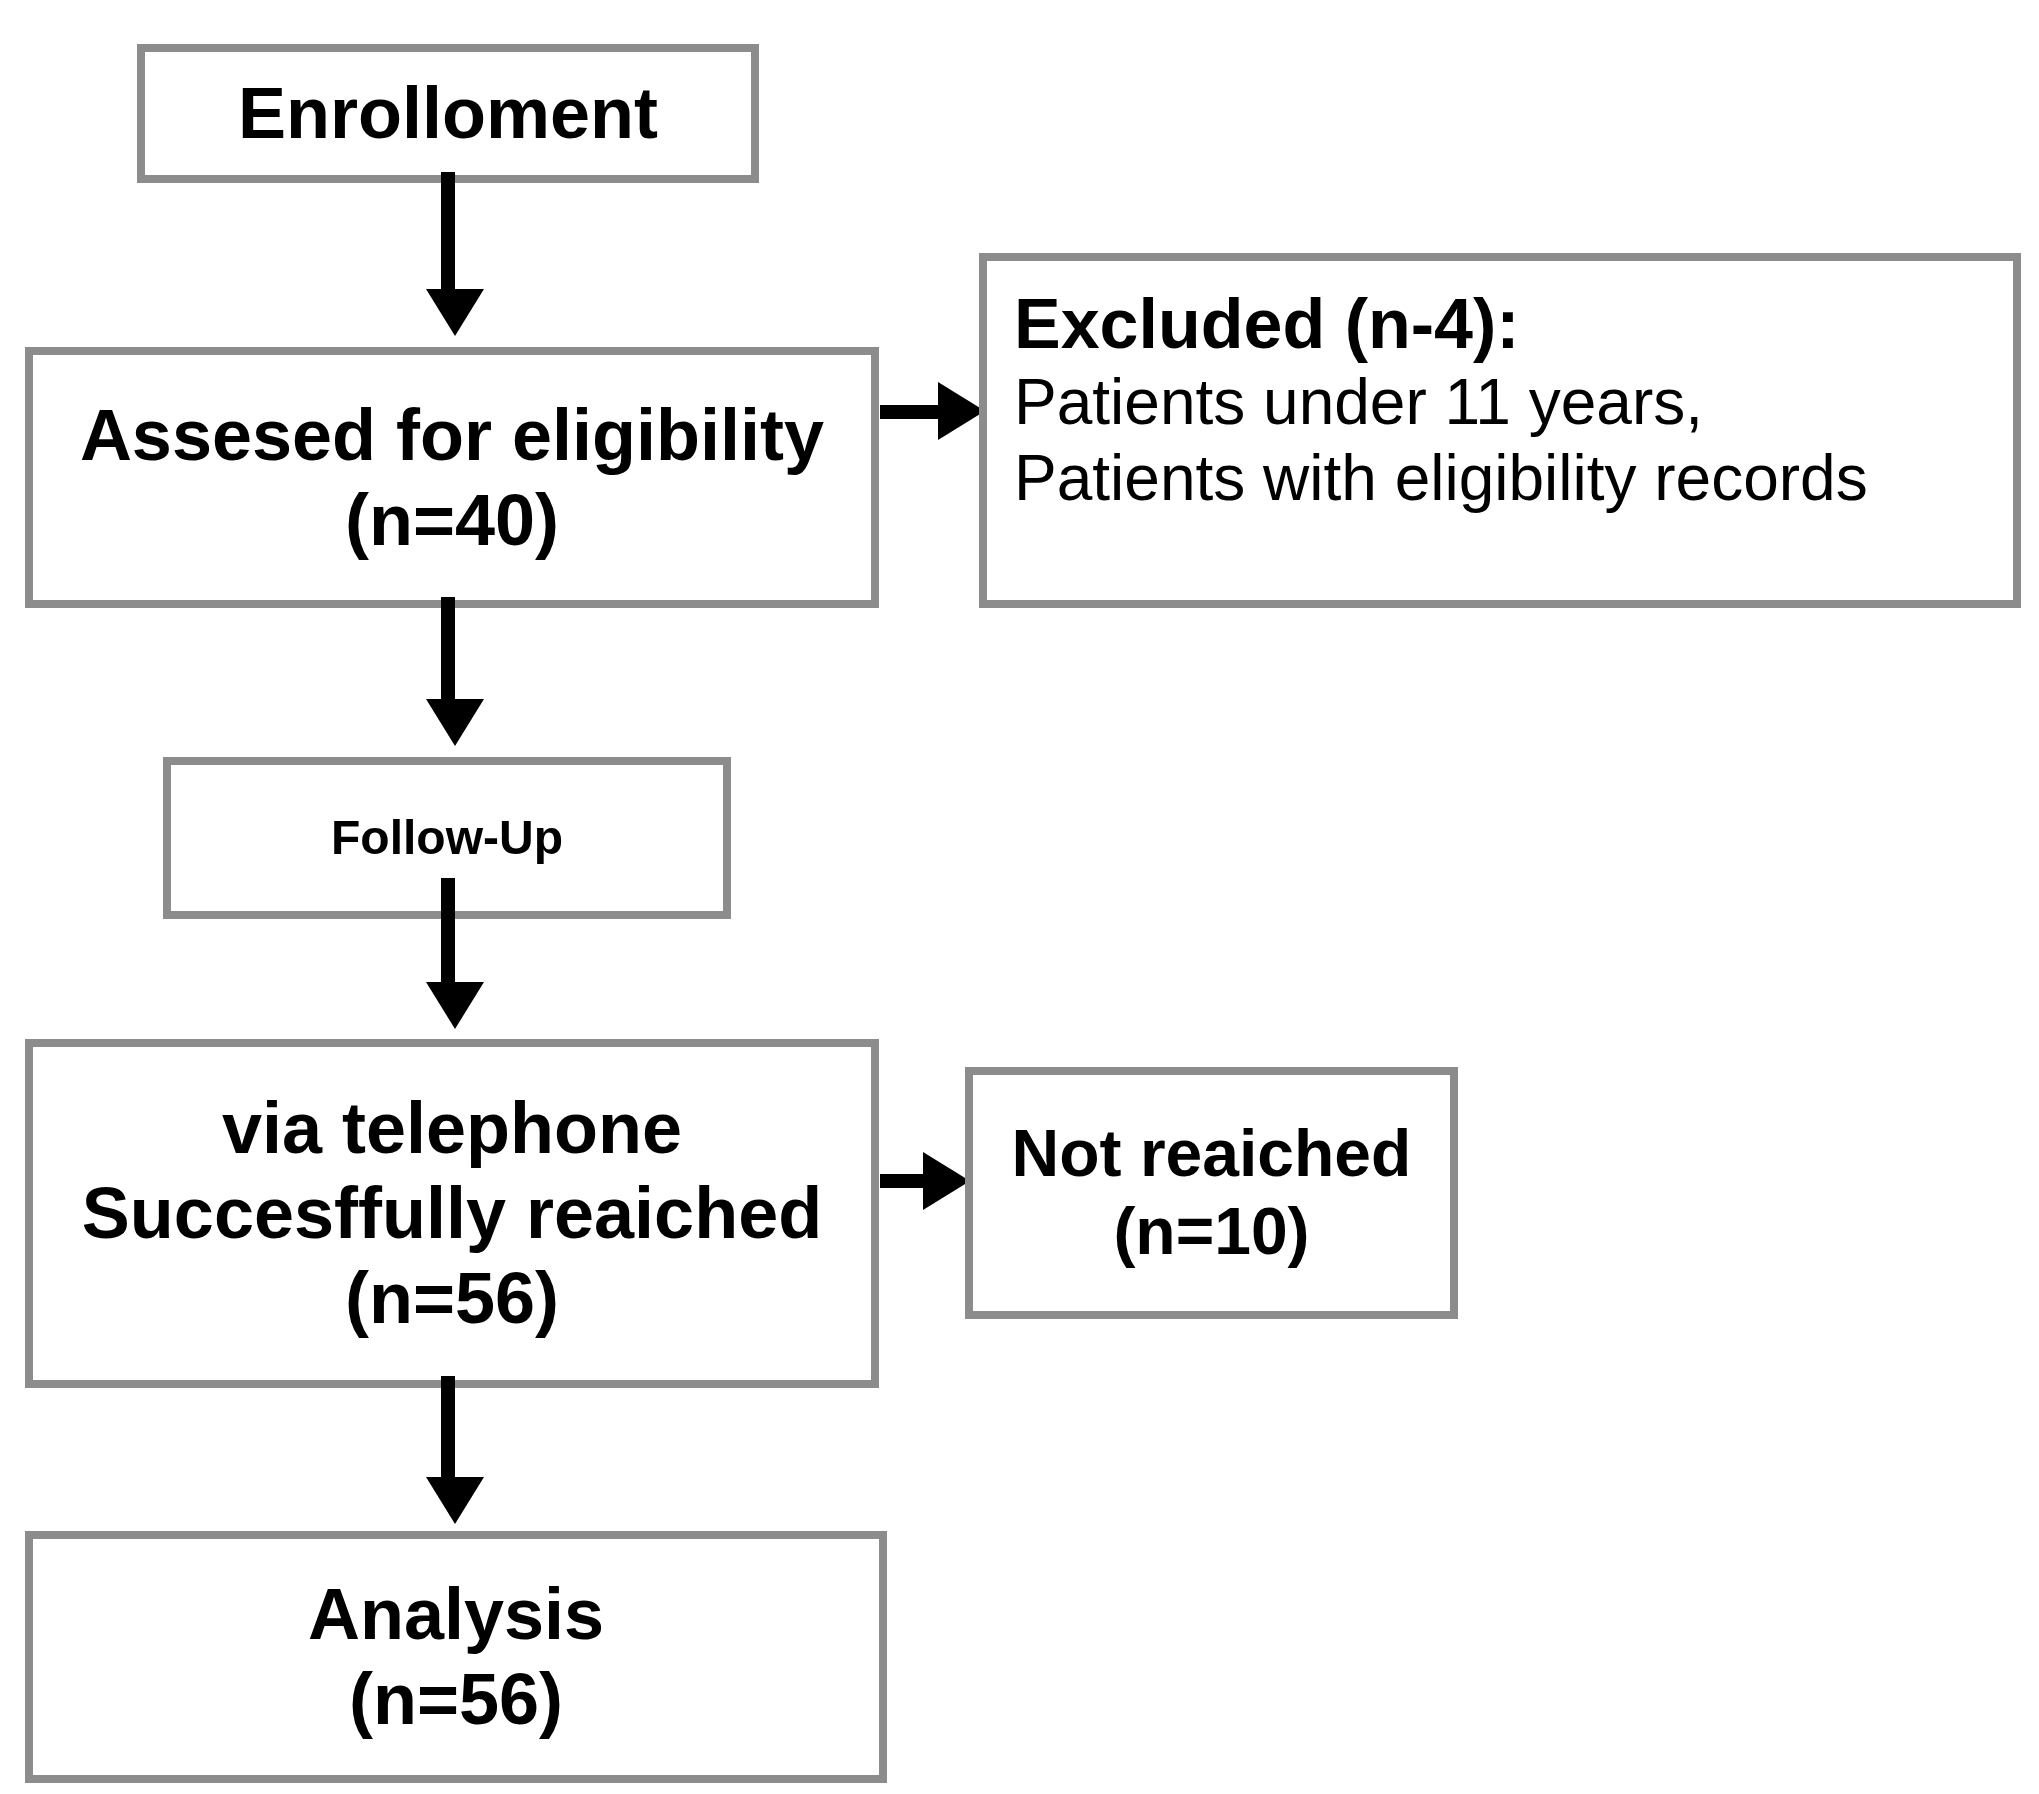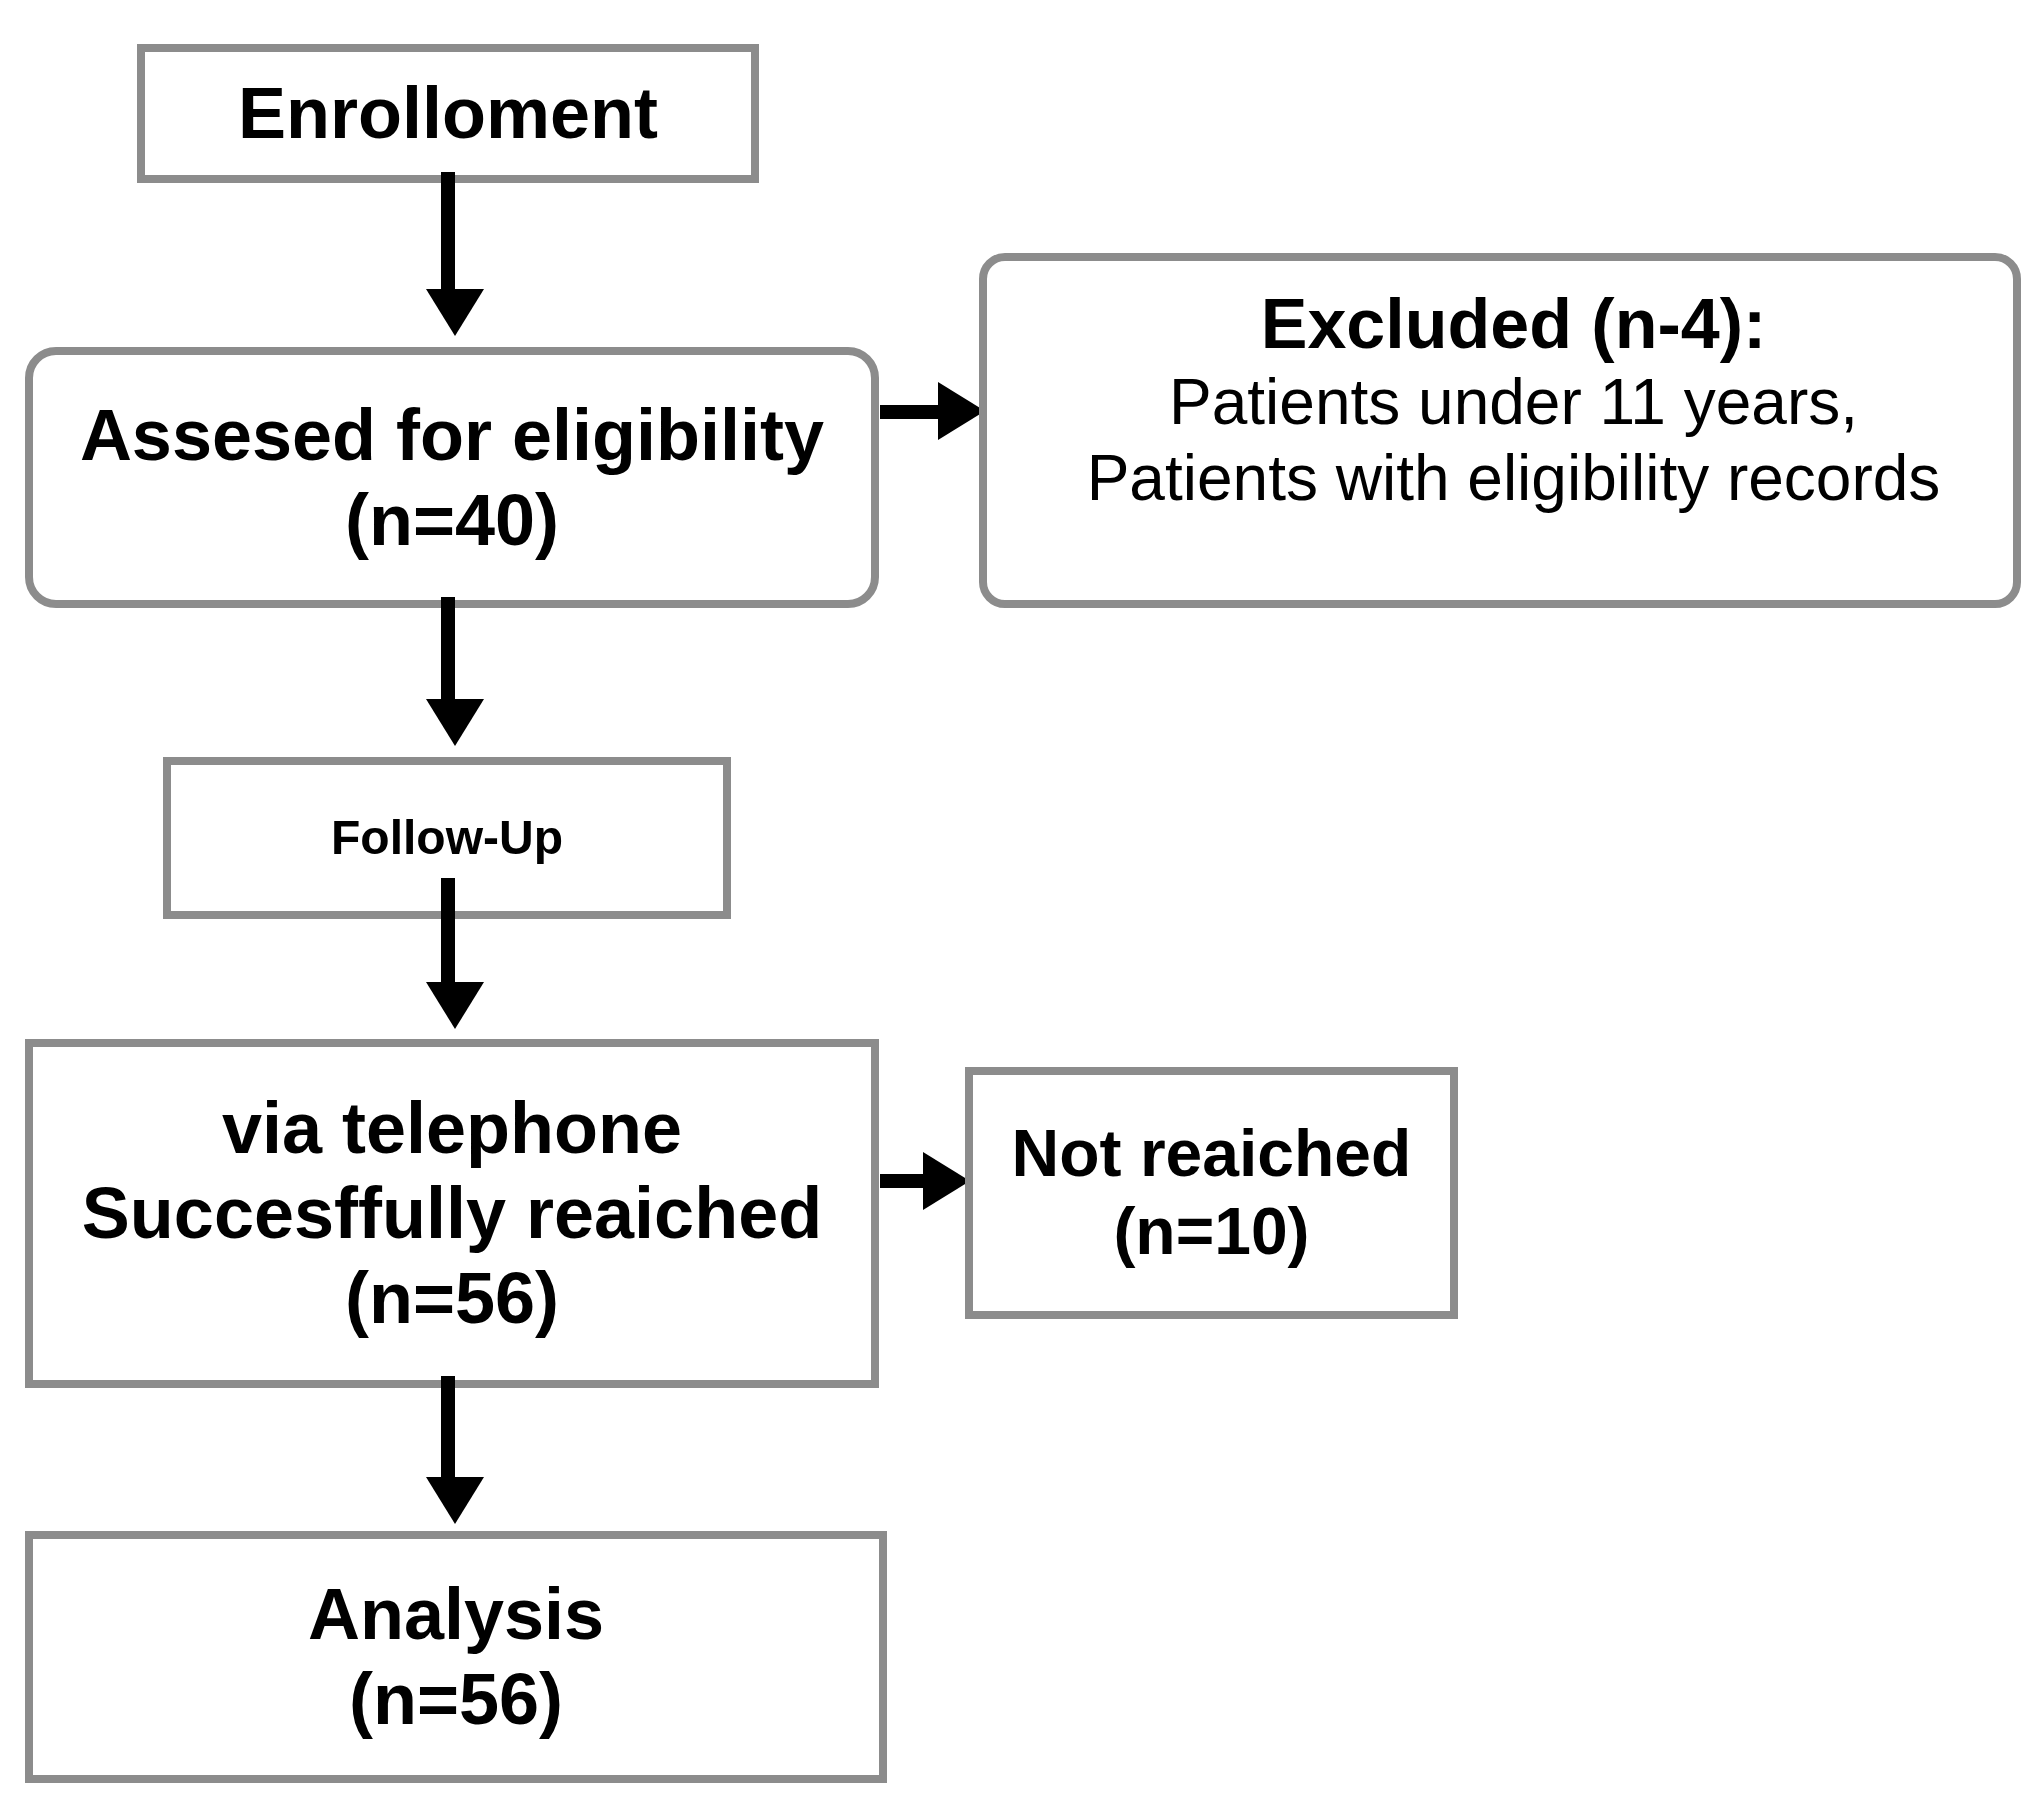--- a/index.html
+++ b/index.html
@@ -25,31 +25,30 @@
     display: flex;
     flex-direction: column;
     align-items: center;
     justify-content: center;
     color: #000000;
     line-height: 1.18;
     margin-top: 12px;
   }
   .node.bold     { font-weight: bold; }
   .node .ln      { display: block; white-space: nowrap; }
-  .node.left     { align-items: center; justify-content: flex-start; border-radius: 26px; }
+  .node.left     { align-items: flex-start; justify-content: flex-start; }
 
   
   #node-enrollment {
     left: 137px;  top: 32px;   width: 622px;  height: 139px;
     font-size: 72px;
   }
   #node-eligibility {
     left: 25px;   top: 335px;  width: 854px;  height: 261px;
     font-size: 72px;
-    border-radius: 31px;
   }
   #node-excluded {
     left: 979px; top: 241px;  width: 1042px; height: 355px;
     font-size: 64px;
     padding: 21.5px 0 21.5px 27px;
   }
   #node-excluded .ln { text-align: left; }
   #node-excluded .hdr { font-weight: bold; font-size: 70px; }
   #node-followup {
     left: 163px;  top: 745px;  width: 568px;  height: 162px;

